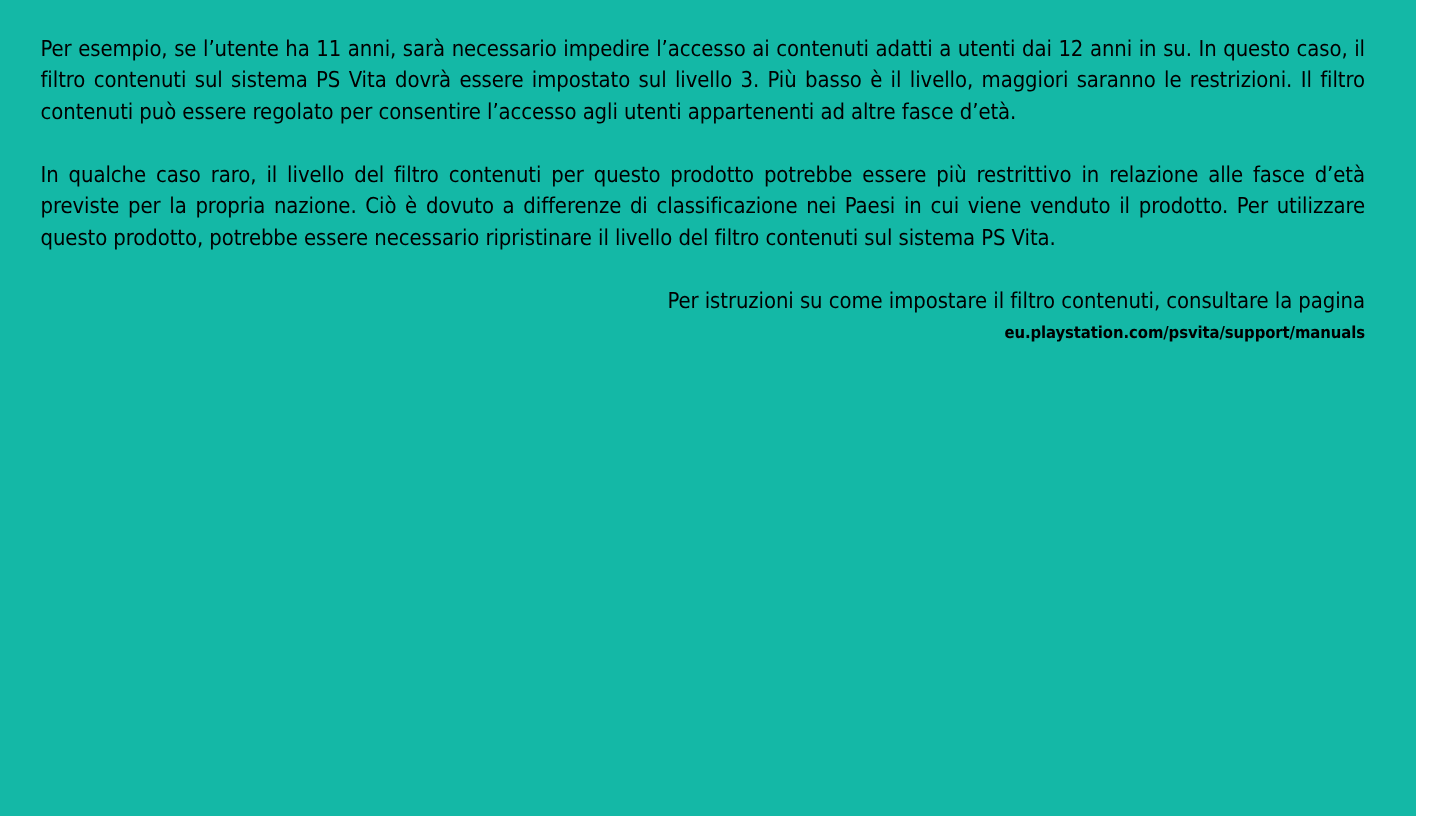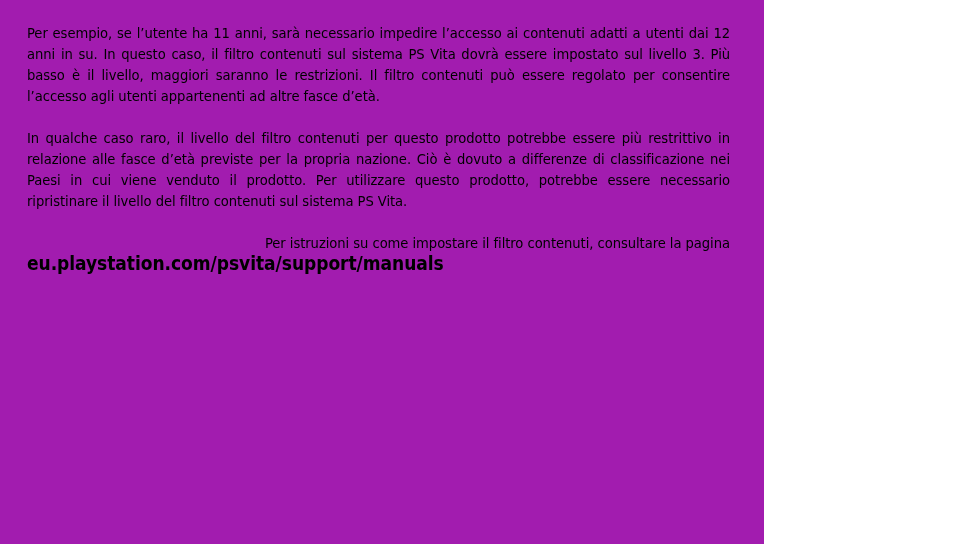--- a/index.html
+++ b/index.html
@@ -9,42 +9,42 @@
   }
   body {
     width: 960px;
     height: 544px;
     overflow: hidden;
     font-family: "DejaVu Sans Condensed", "Liberation Sans", sans-serif;
     color: #000000;
   }
   .page {
     box-sizing: border-box;
-    width: 764px;
+    width: 944px;
     height: 544px;
     padding: 22px 34px 0 27px;
-    background: #a21caf;
+    background: #14b8a6;
   }
   .para {
     font-size: 14.6px;
     line-height: 21px;
     text-align: justify;
     margin: 0 0 21px 0;
     letter-spacing: -0.05px;
     font-stretch: condensed;
   }
   .para.last {
     text-align: right;
     margin-bottom: 0;
   }
   .link-line {
-    font-size: 19px;
+    font-size: 11px;
     line-height: 21px;
     font-weight: bold;
-    text-align: left;
+    text-align: right;
     margin: 0;
     letter-spacing: -0.05px;
   }
 </style>
 </head>
 <body>
 
 <div class="page">
 
   <p class="para">Per esempio, se l’utente ha 11 anni, sarà necessario impedire l’accesso ai contenuti adatti a utenti dai 12 anni in su. In questo caso, il filtro contenuti sul sistema PS Vita dovrà essere impostato sul livello 3. Più basso è il livello, maggiori saranno le restrizioni. Il filtro contenuti può essere regolato per consentire l’accesso agli utenti appartenenti ad altre fasce d’età.</p>

